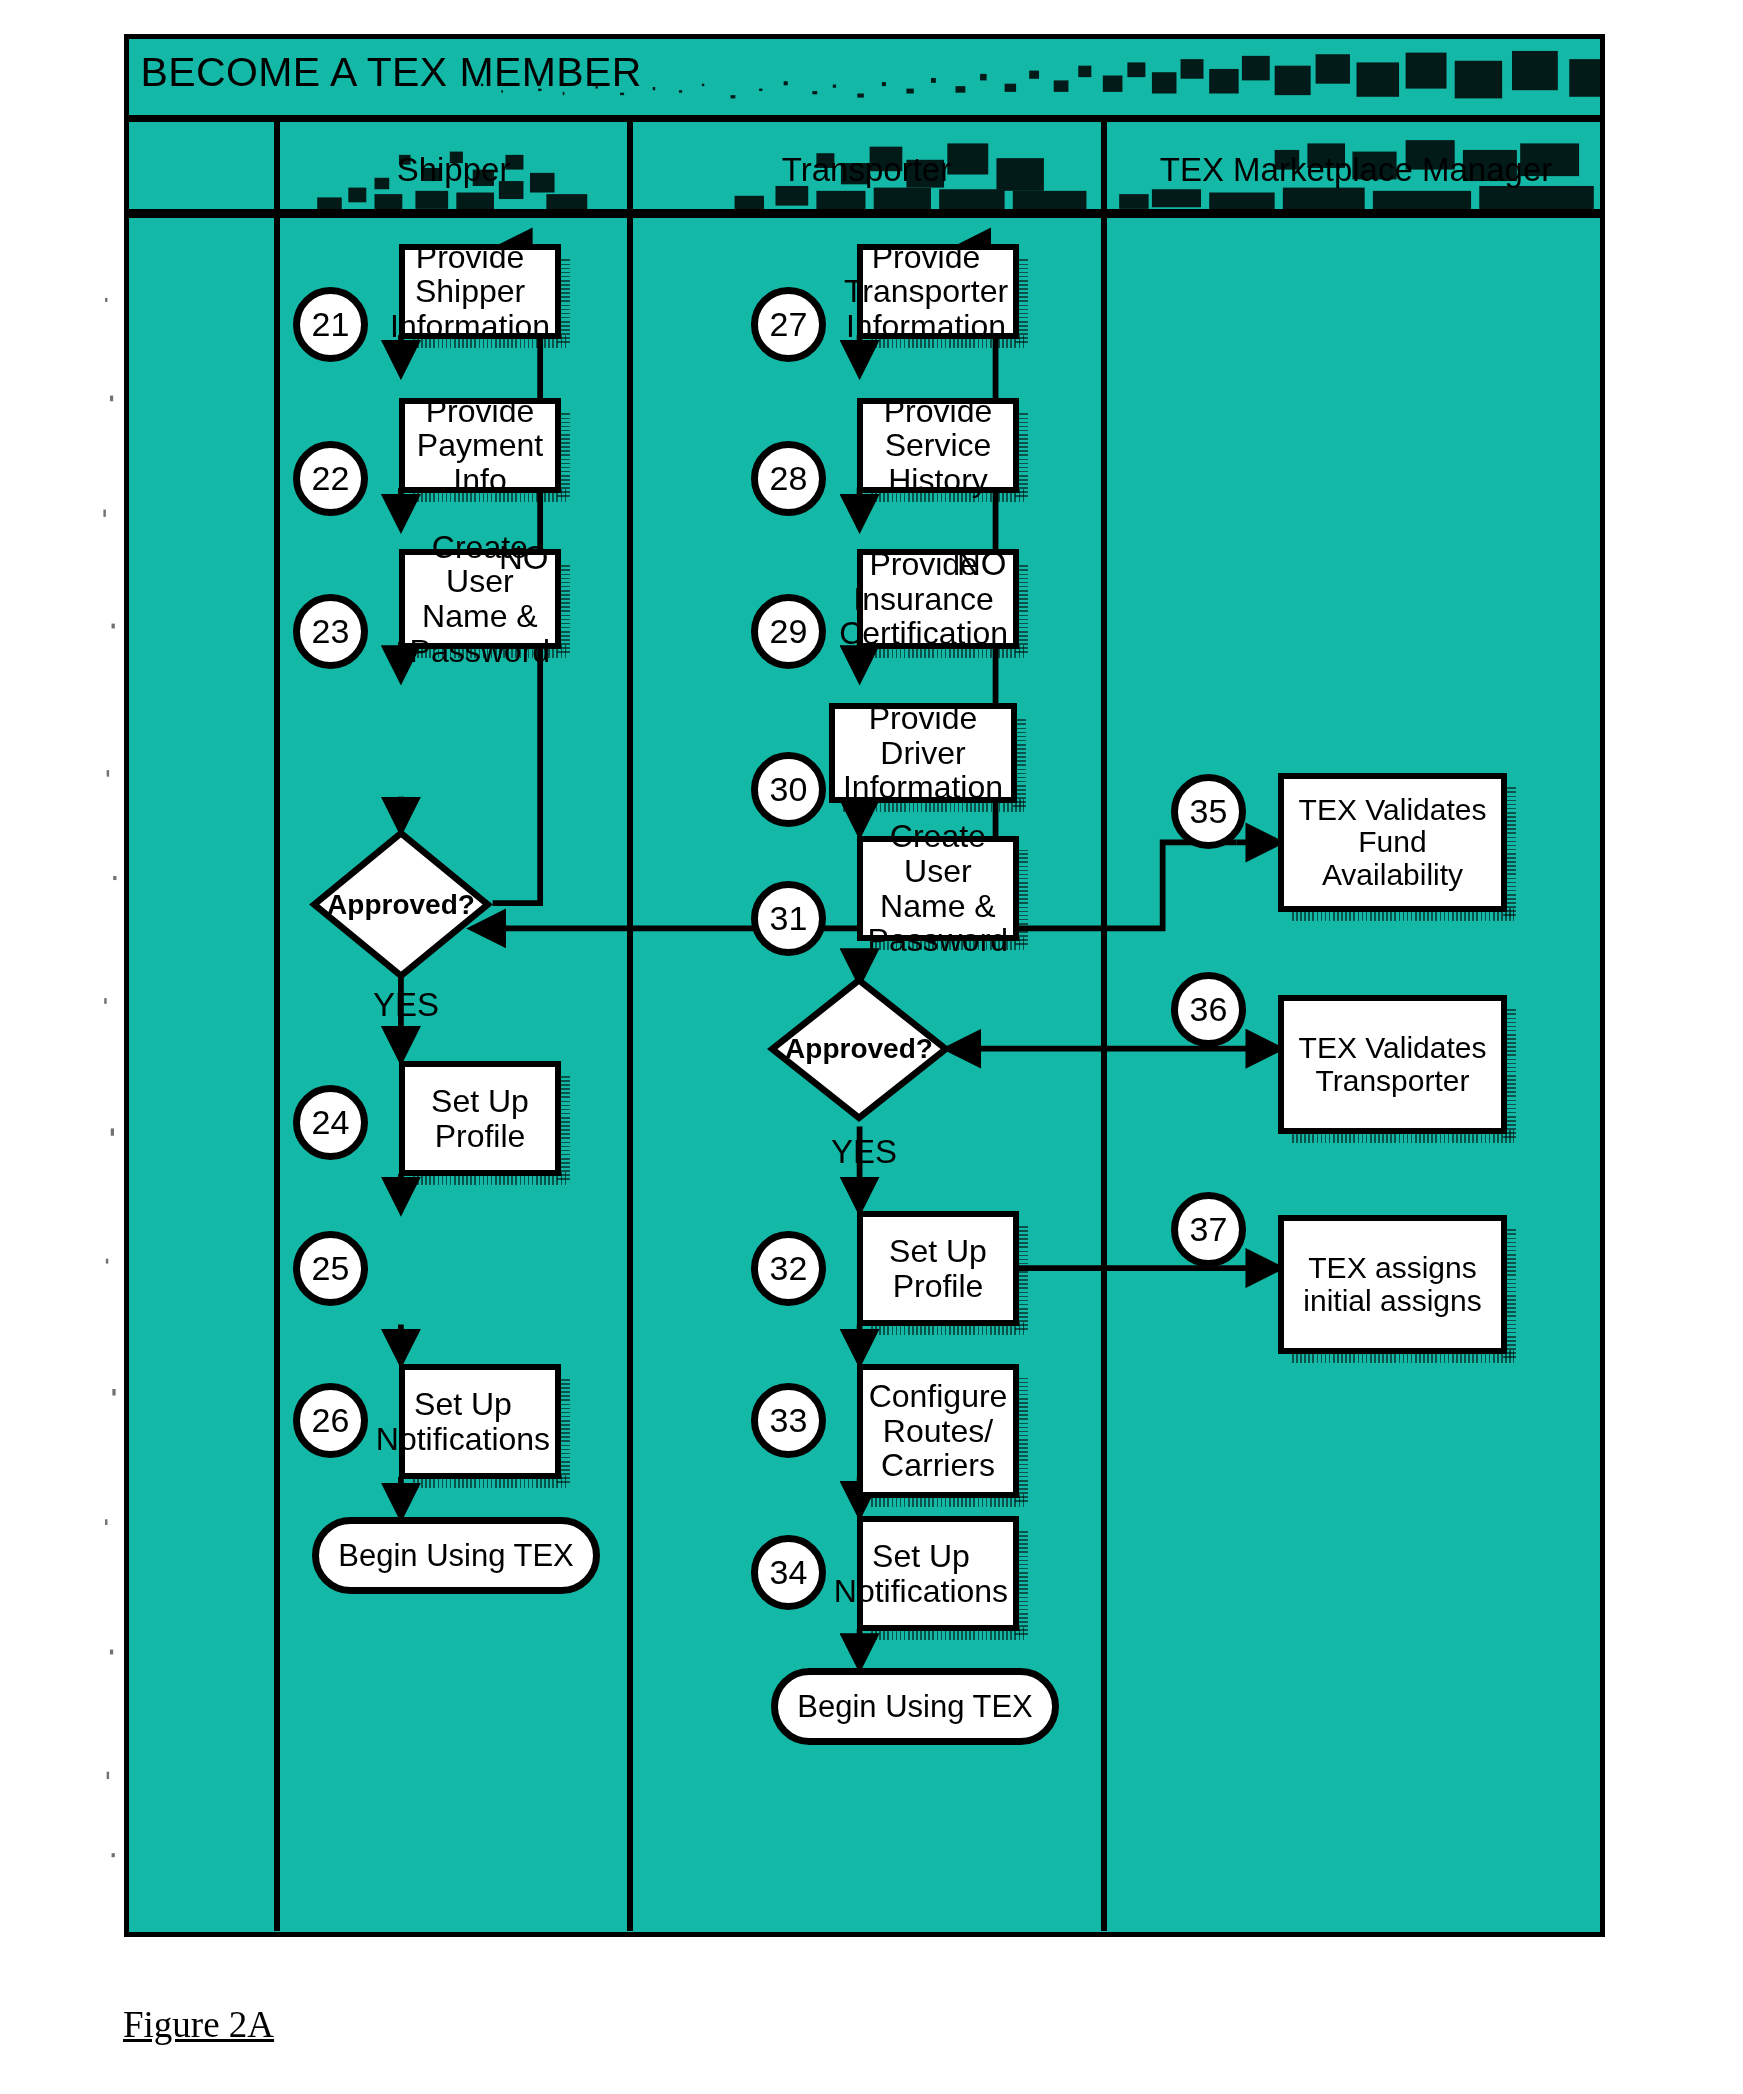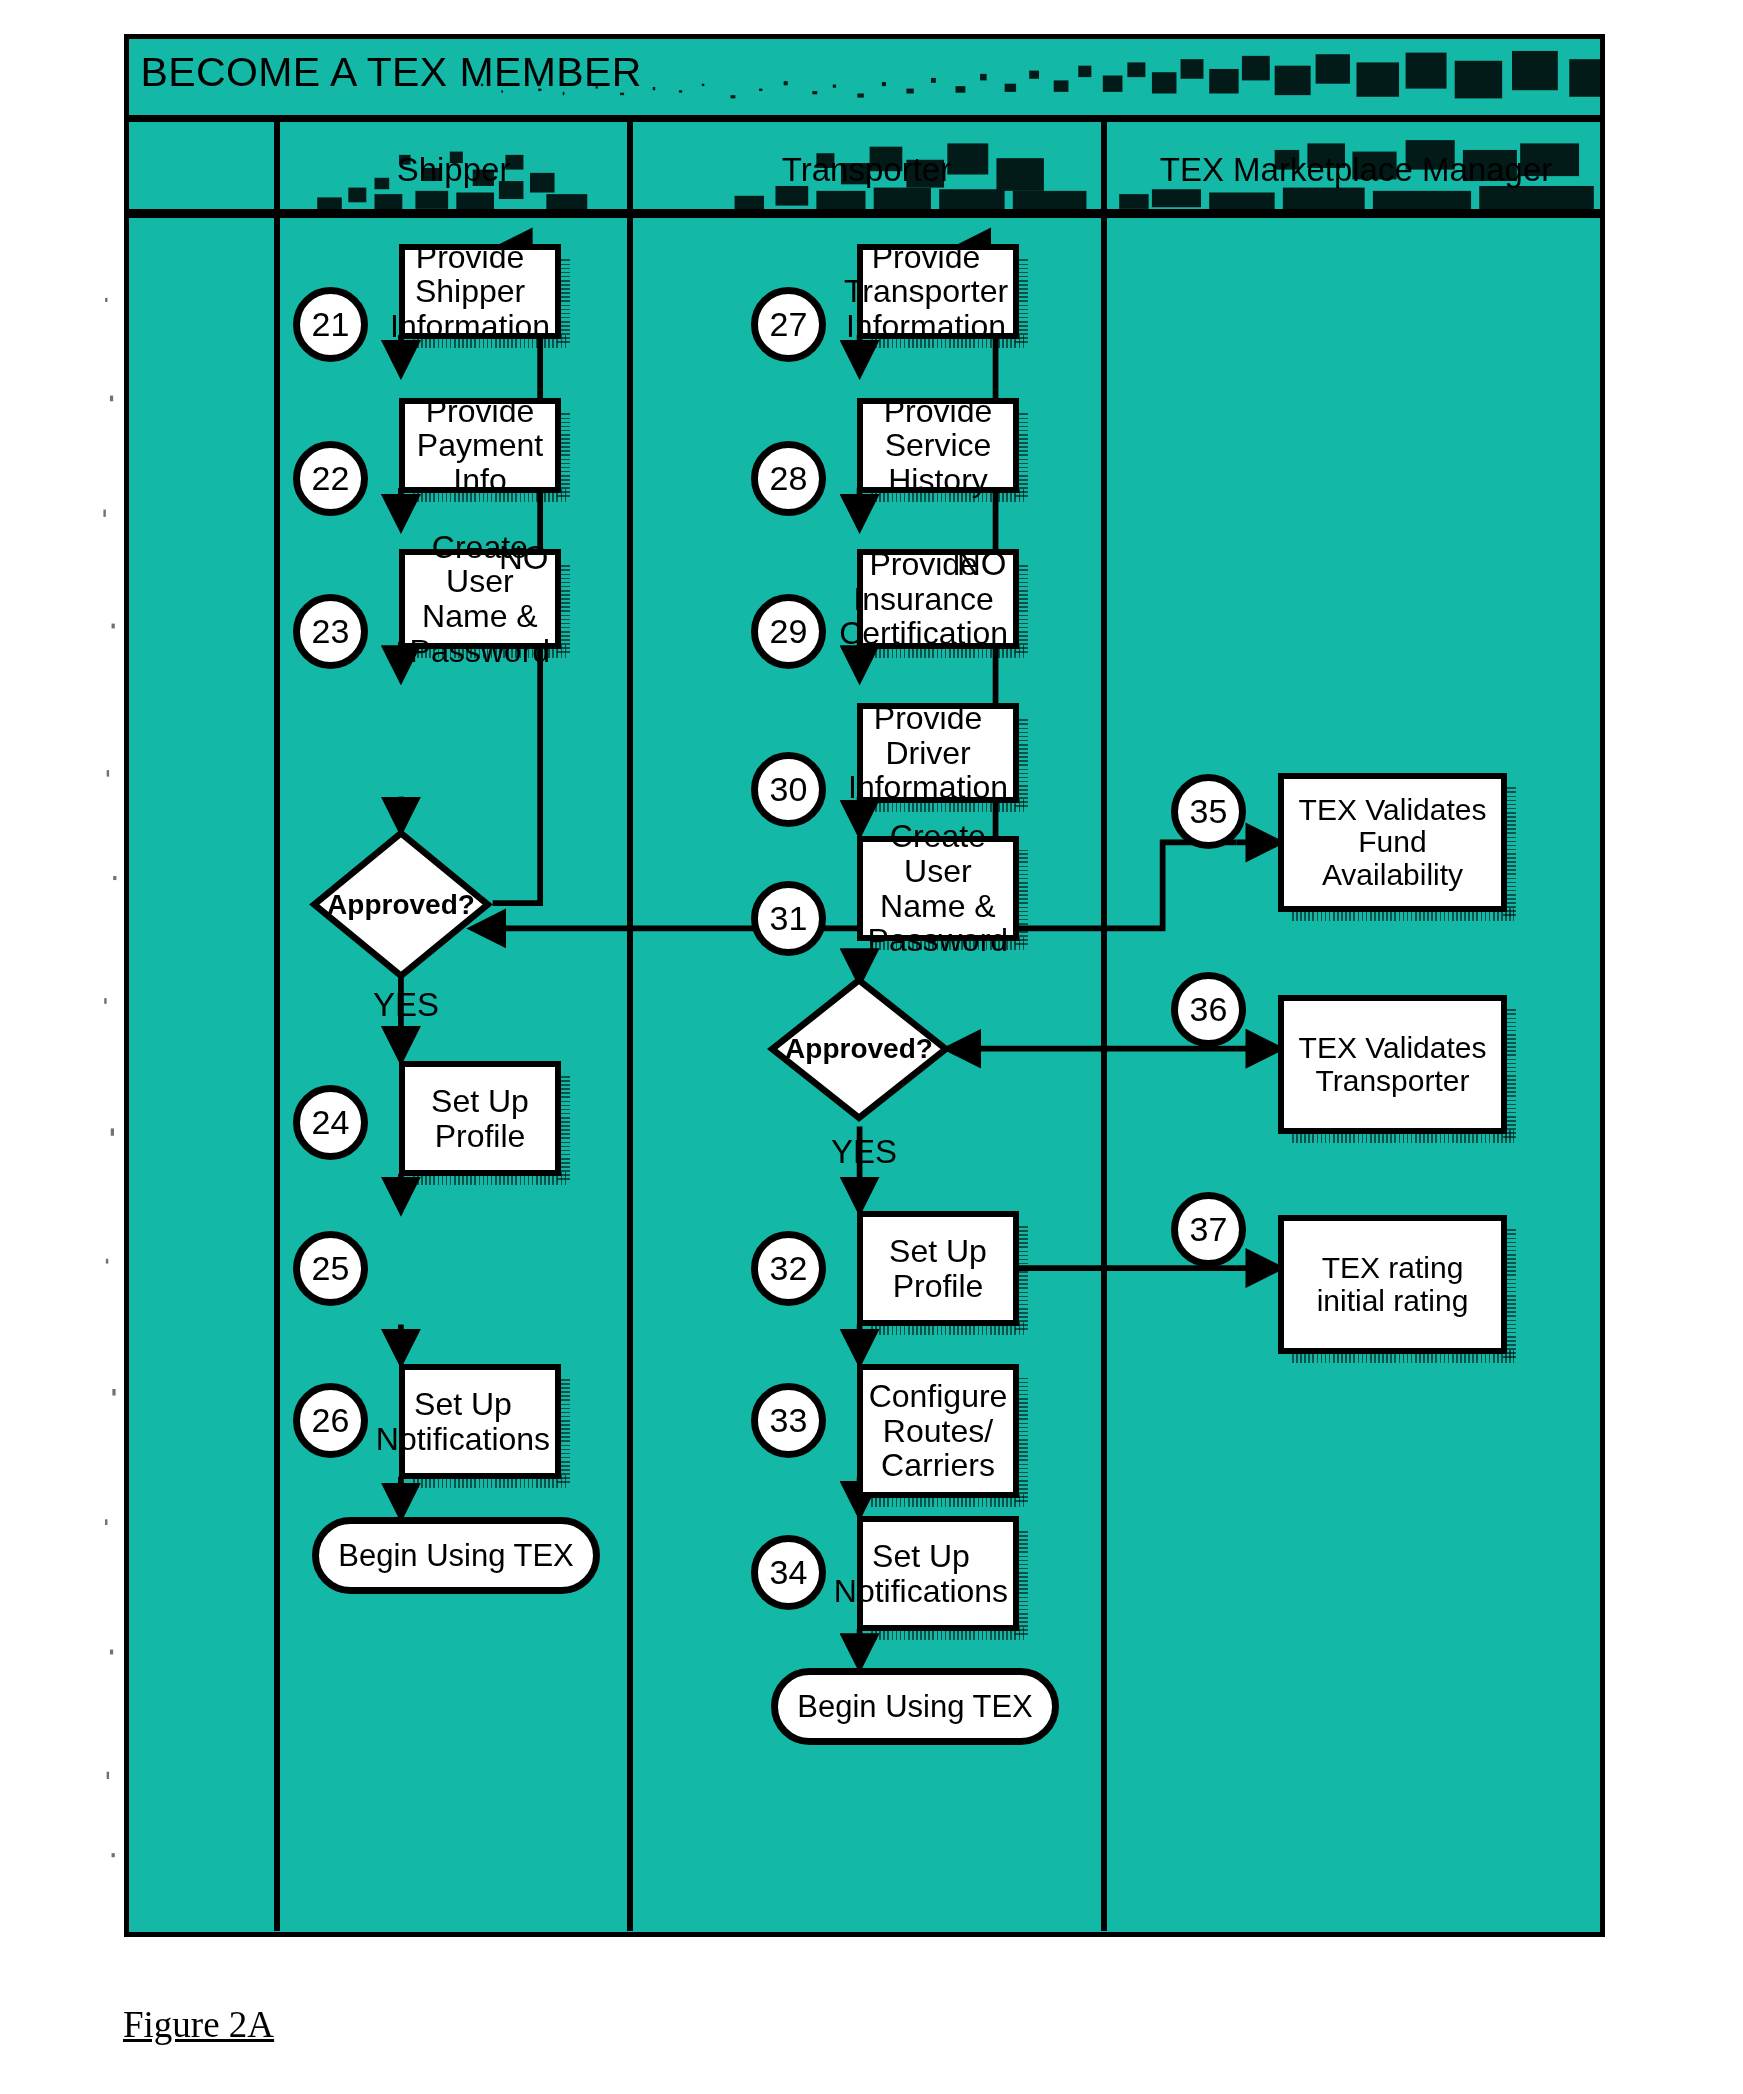--- a/index.html
+++ b/index.html
@@ -461,21 +461,21 @@
       <div class="ref-circle" style="left:622px; top:376px;">
         <span>29</span>
       </div>
       <div class="node" style="left:728px; top:331px; width:162px; height:100px;">
         <span class="label">Provide Insurance Certification</span>
       </div>
 
       <div class="ref-circle" style="left:622px; top:534px;">
         <span>30</span>
       </div>
-      <div class="node" style="left:728px; top:485px; width:162px; height:100px;">
+      <div class="node" style="left:700px; top:485px; width:188px; height:100px;">
         <span class="label">Provide Driver Information</span>
       </div>
 
       <div class="ref-circle" style="left:622px; top:663px;">
         <span>31</span>
       </div>
       <div class="node" style="left:728px; top:618px; width:162px; height:105px;">
         <span class="label">Create User Name &amp; Password</span>
       </div>
 
@@ -529,21 +529,21 @@
         <span>36</span>
       </div>
       <div class="node" style="left:1149px; top:777px; width:229px; height:139px; font-size:30px;">
         <span class="label">TEX Validates Transporter</span>
       </div>
 
       <div class="ref-circle" style="left:1042px; top:974px;">
         <span>37</span>
       </div>
       <div class="node" style="left:1149px; top:997px; width:229px; height:139px; font-size:30px;">
-        <span class="label">TEX rating initial rating</span>
+        <span class="label">TEX assigns initial assigns</span>
       </div>
 
     </div>
   </div>
 
   <svg class="noise" width="57" height="1882" style="left:92px; top:49px;" viewBox="0 0 70 2300">
     <g fill="#000" opacity="0.55">
       <rect x="16" y="300" width="3" height="5"></rect>
         <rect x="22" y="420" width="4" height="7"></rect>
       <rect x="14" y="560" width="3" height="9"></rect>

